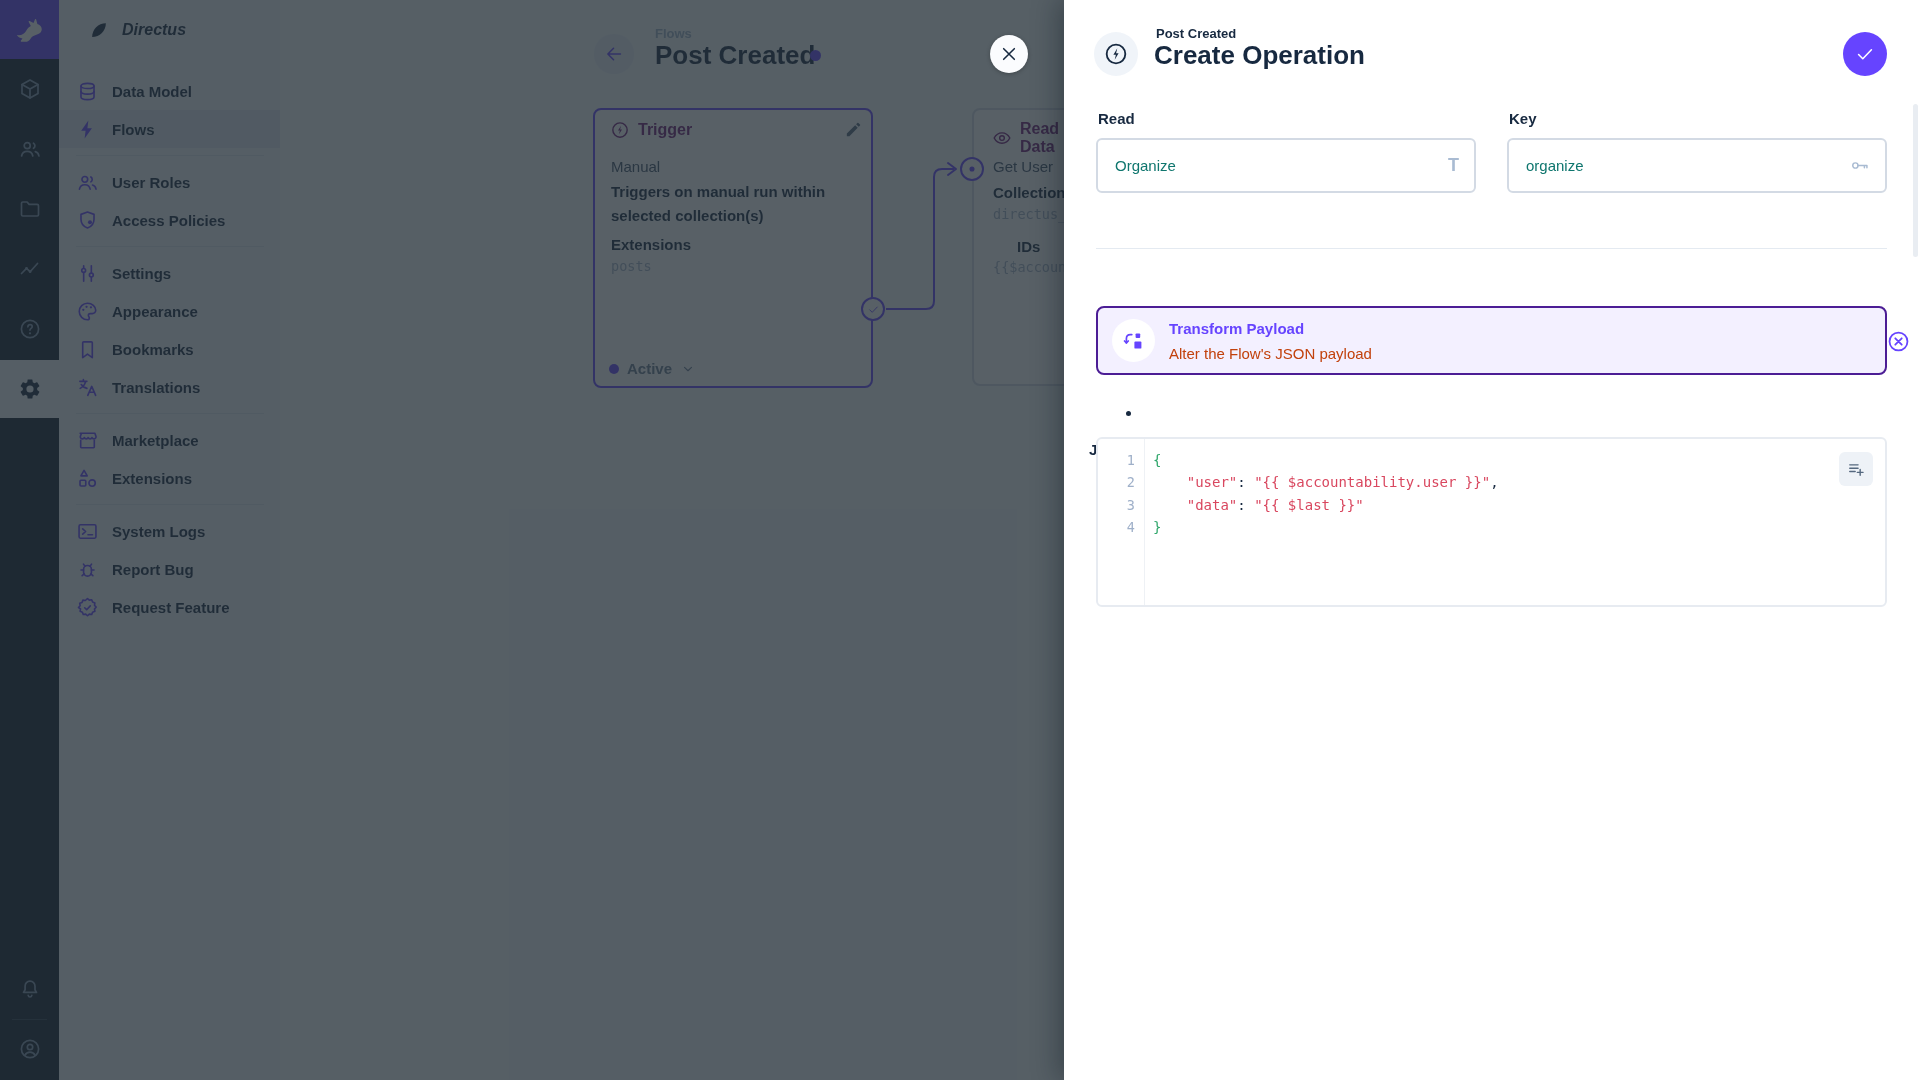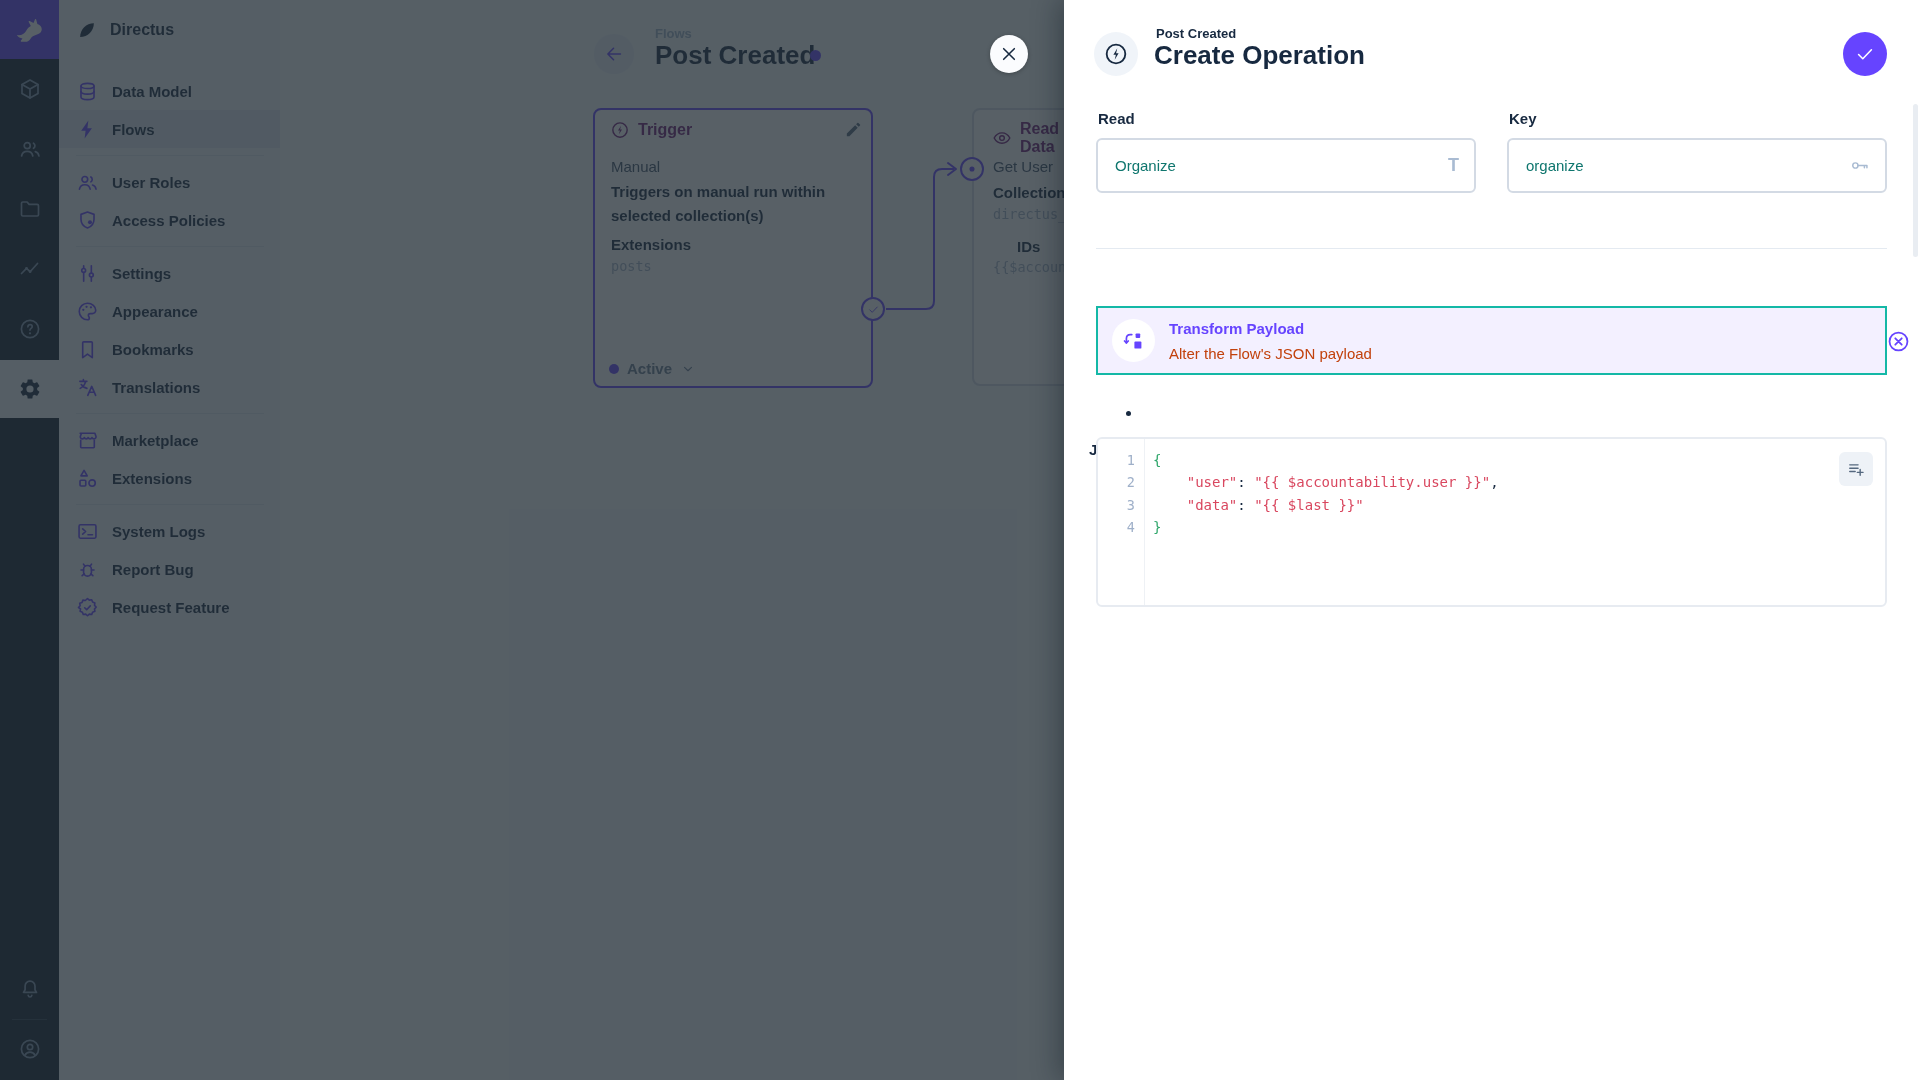--- a/index.html
+++ b/index.html
@@ -10,21 +10,21 @@
   
   #modbar{position:absolute;left:0;top:0;width:59px;height:1080px;background:#0d1b2b;z-index:10;}
   #logo{position:absolute;left:0;top:0;width:59px;height:59px;display:flex;align-items:center;justify-content:center;}
   .mod-item{position:absolute;left:0;width:59px;height:44px;display:flex;align-items:center;justify-content:center;color:#8196b1;cursor:pointer;}
   #mod-active-bg{position:absolute;left:0;top:360px;width:59px;height:58px;background:#f0f4fa;}
   .mod-item.active{color:#172940;}
   #modbar .divider{position:absolute;left:12px;width:35px;height:1px;background:#2a3a4d;}
 
   
   #sidebar{position:absolute;left:59px;top:0;width:221px;height:1080px;background:#f0f4fa;z-index:9;}
-  #project-row{position:absolute;left:0;top:0;width:221px;height:60px;display:flex;align-items:center;gap:12px;padding-left:17px;box-sizing:border-box;}
+  #project-row{position:absolute;left:0;top:0;width:221px;height:60px;display:flex;align-items:center;gap:12px;padding-left:29px;box-sizing:border-box;font-style:italic;}
   #project-name{font-size:16px;font-weight:700;color:#172940;}
   .side-item{position:absolute;left:0;width:221px;height:38px;display:flex;align-items:center;gap:13px;padding-left:17px;box-sizing:border-box;font-size:15px;font-weight:600;color:#172940;cursor:pointer;}
   .side-item .ic{color:#6644ff;}
   .side-item.active{background:#dfe7f0;}
   .side-divider{position:absolute;left:17px;width:188px;height:1px;background:#dde4ee;}
 
   
   #canvas{position:absolute;left:280px;top:0;width:784px;height:1080px;background:#f4f8fb;}
   #back-btn{position:absolute;left:314px;top:34px;width:40px;height:40px;border-radius:50%;background:#e8eef6;display:flex;align-items:center;justify-content:center;color:#6644ff;cursor:pointer;}
   #crumb{position:absolute;left:375px;top:26px;font-size:13px;font-weight:600;color:#a0b3c9;}
@@ -63,21 +63,21 @@
   #fab{position:absolute;left:779px;top:32px;width:44px;height:44px;border-radius:50%;background:#6644ff;display:flex;align-items:center;justify-content:center;color:#fff;cursor:pointer;}
 
   .field-label{position:absolute;top:110px;font-size:15px;font-weight:700;color:#172940;}
   .tinput{position:absolute;top:138px;width:380px;height:55px;box-sizing:border-box;border:2px solid #d3dae4;border-radius:6px;background:#fff;display:flex;align-items:center;}
   .tinput input{flex:1;border:none;outline:none;background:transparent;font-family:"Liberation Sans",sans-serif;font-size:15px;color:#0f766e;padding:0 0 0 17px;}
   .tinput .trail{margin-right:15px;color:#a9bbd2;}
   .t-glyph{font-size:18px;font-weight:700;color:#a9bbd2;}
 
   #hdivider{position:absolute;left:32px;top:248px;width:791px;height:1px;background:#e4eaf1;}
 
-  #op-banner{position:absolute;left:32px;top:306px;width:791px;height:69px;box-sizing:border-box;border:2px solid #14b8a6;border-radius:0;background:#f3f0ff;cursor:pointer;}
+  #op-banner{position:absolute;left:32px;top:306px;width:791px;height:69px;box-sizing:border-box;border:2px solid #4c1d95;border-radius:8px;background:#f3f0ff;cursor:pointer;}
   #op-icon-circle{position:absolute;left:14px;top:11px;width:43px;height:43px;border-radius:50%;background:#fff;display:flex;align-items:center;justify-content:center;color:#6644ff;}
   #op-title{position:absolute;left:71px;top:12px;font-size:15px;font-weight:700;color:#6644ff;}
   #op-subtitle{position:absolute;left:71px;top:37px;font-size:15px;color:#c2410c;}
   #op-remove{position:absolute;left:783px;top:16px;width:34px;height:34px;display:flex;align-items:center;justify-content:center;color:#6644ff;cursor:pointer;}
 
   #json-row{position:absolute;left:25px;top:411px;display:flex;align-items:flex-end;gap:17px;flex-direction:column;}
   #req-dot{width:5px;height:5px;border-radius:50%;background:#172940;margin-bottom:8px;}
   #json-label{font-size:15px;font-weight:800;color:#172940;letter-spacing:.3px;}
   #json-obj-icon{font-family:"DejaVu Sans Mono","Liberation Mono",monospace;font-size:14px;font-weight:700;color:#a9bbd2;letter-spacing:2px;}
 

